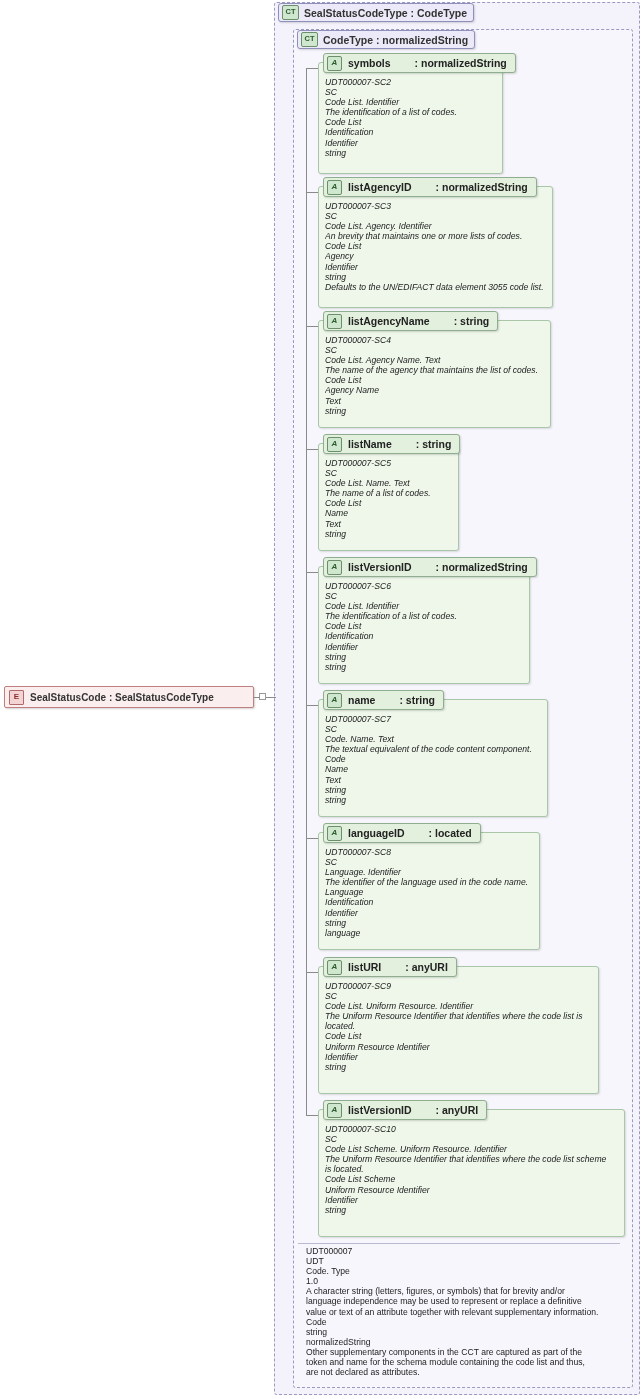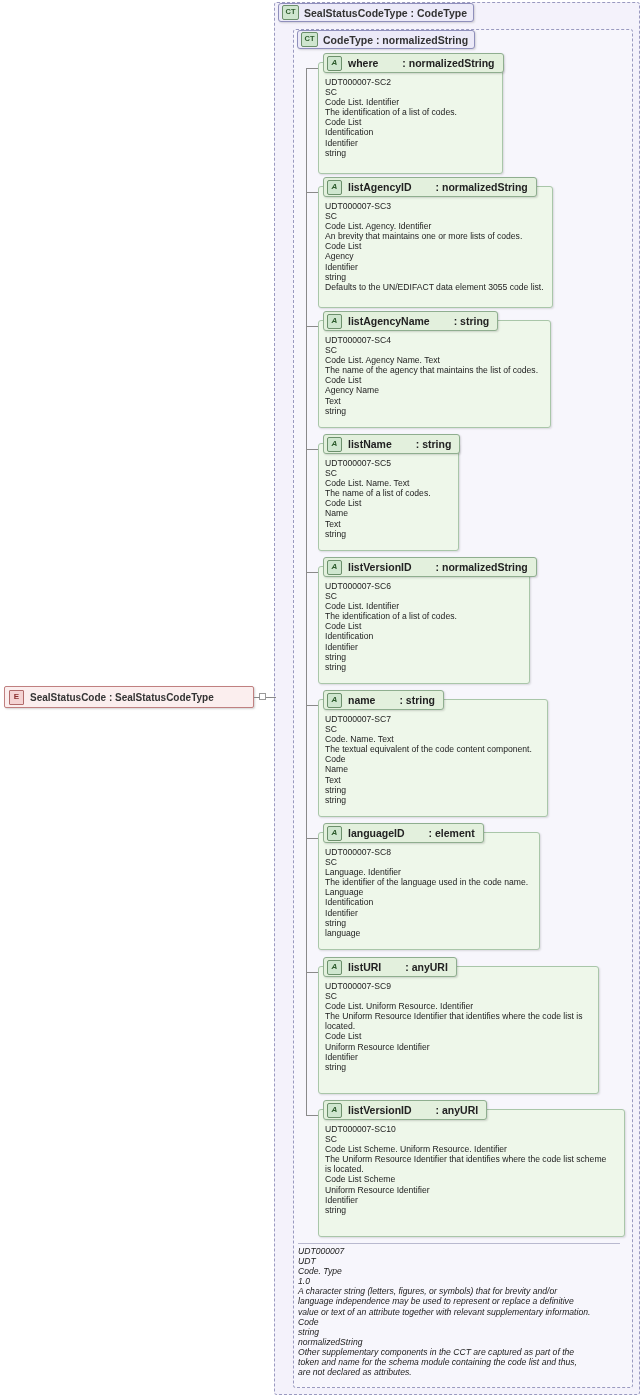--- a/index.html
+++ b/index.html
@@ -145,33 +145,34 @@
   }
   .attr-sep {
     display: inline-block;
     width: 6px;
   }
   .attr-lines {
     position: absolute;
     left: 6px;
     right: 4px;
     top: 14px;
-    font-size: 8.6px;
-    line-height: 10.1px;
-    color: #222;
-  }
-  .attr-lines div { white-space: nowrap; overflow: hidden; }
-  
-  .doc-block {
-    position: absolute;
     font-style: italic;
     font-size: 8.6px;
     line-height: 10.1px;
     color: #222;
   }
+  .attr-lines div { white-space: nowrap; overflow: hidden; }
+  
+  .doc-block {
+    position: absolute;
+    font-size: 8.6px;
+    line-height: 10.1px;
+    color: #222;
+    margin-left: 8px;
+  }
   .doc-block div { white-space: normal; }
   .doc-rule {
     position: absolute;
     border-top: 1px solid #b9b9cf;
     height: 0;
   }
   
   .ln {
     position: absolute;
     background: #8a8a8a;
@@ -212,21 +213,21 @@
 
   <div class="ln ln-h" style="left:254px; top:697px; width:6px;"></div>
   <div class="ln ln-h" style="left:266px; top:697px; width:10px;"></div>
 
   <div class="ln ln-v" style="left:306px; top:68px; height:1048px;"></div>
 
   <div class="ln ln-h" style="left:306px; top:68px; width:12px;"></div>
   <div class="attr-block" style="left:318px; top:62px; width:185px; height:112px;">
     <div class="attr-head">
       <span class="attr-icon">A</span>
-      <span class="attr-name">where</span>
+      <span class="attr-name">symbols</span>
       <span class="attr-sep"></span>
       <span class="attr-type">: normalizedString</span>
     </div>
     <div class="attr-lines">
       <div>UDT000007-SC2</div>
       <div>SC</div>
       <div>Code List. Identifier</div>
       <div>The identification of a list of codes.</div>
       <div>Code List</div>
       <div>Identification</div>
@@ -337,21 +338,21 @@
       <div>string</div>
     </div>
   </div>
 
   <div class="ln ln-h" style="left:306px; top:838px; width:12px;"></div>
   <div class="attr-block" style="left:318px; top:832px; width:222px; height:118px;">
     <div class="attr-head">
       <span class="attr-icon">A</span>
       <span class="attr-name">languageID</span>
       <span class="attr-sep"></span>
-      <span class="attr-type">: element</span>
+      <span class="attr-type">: located</span>
     </div>
     <div class="attr-lines">
       <div>UDT000007-SC8</div>
       <div>SC</div>
       <div>Language. Identifier</div>
       <div>The identifier of the language used in the code name.</div>
       <div>Language</div>
       <div>Identification</div>
       <div>Identifier</div>
       <div>string</div>

